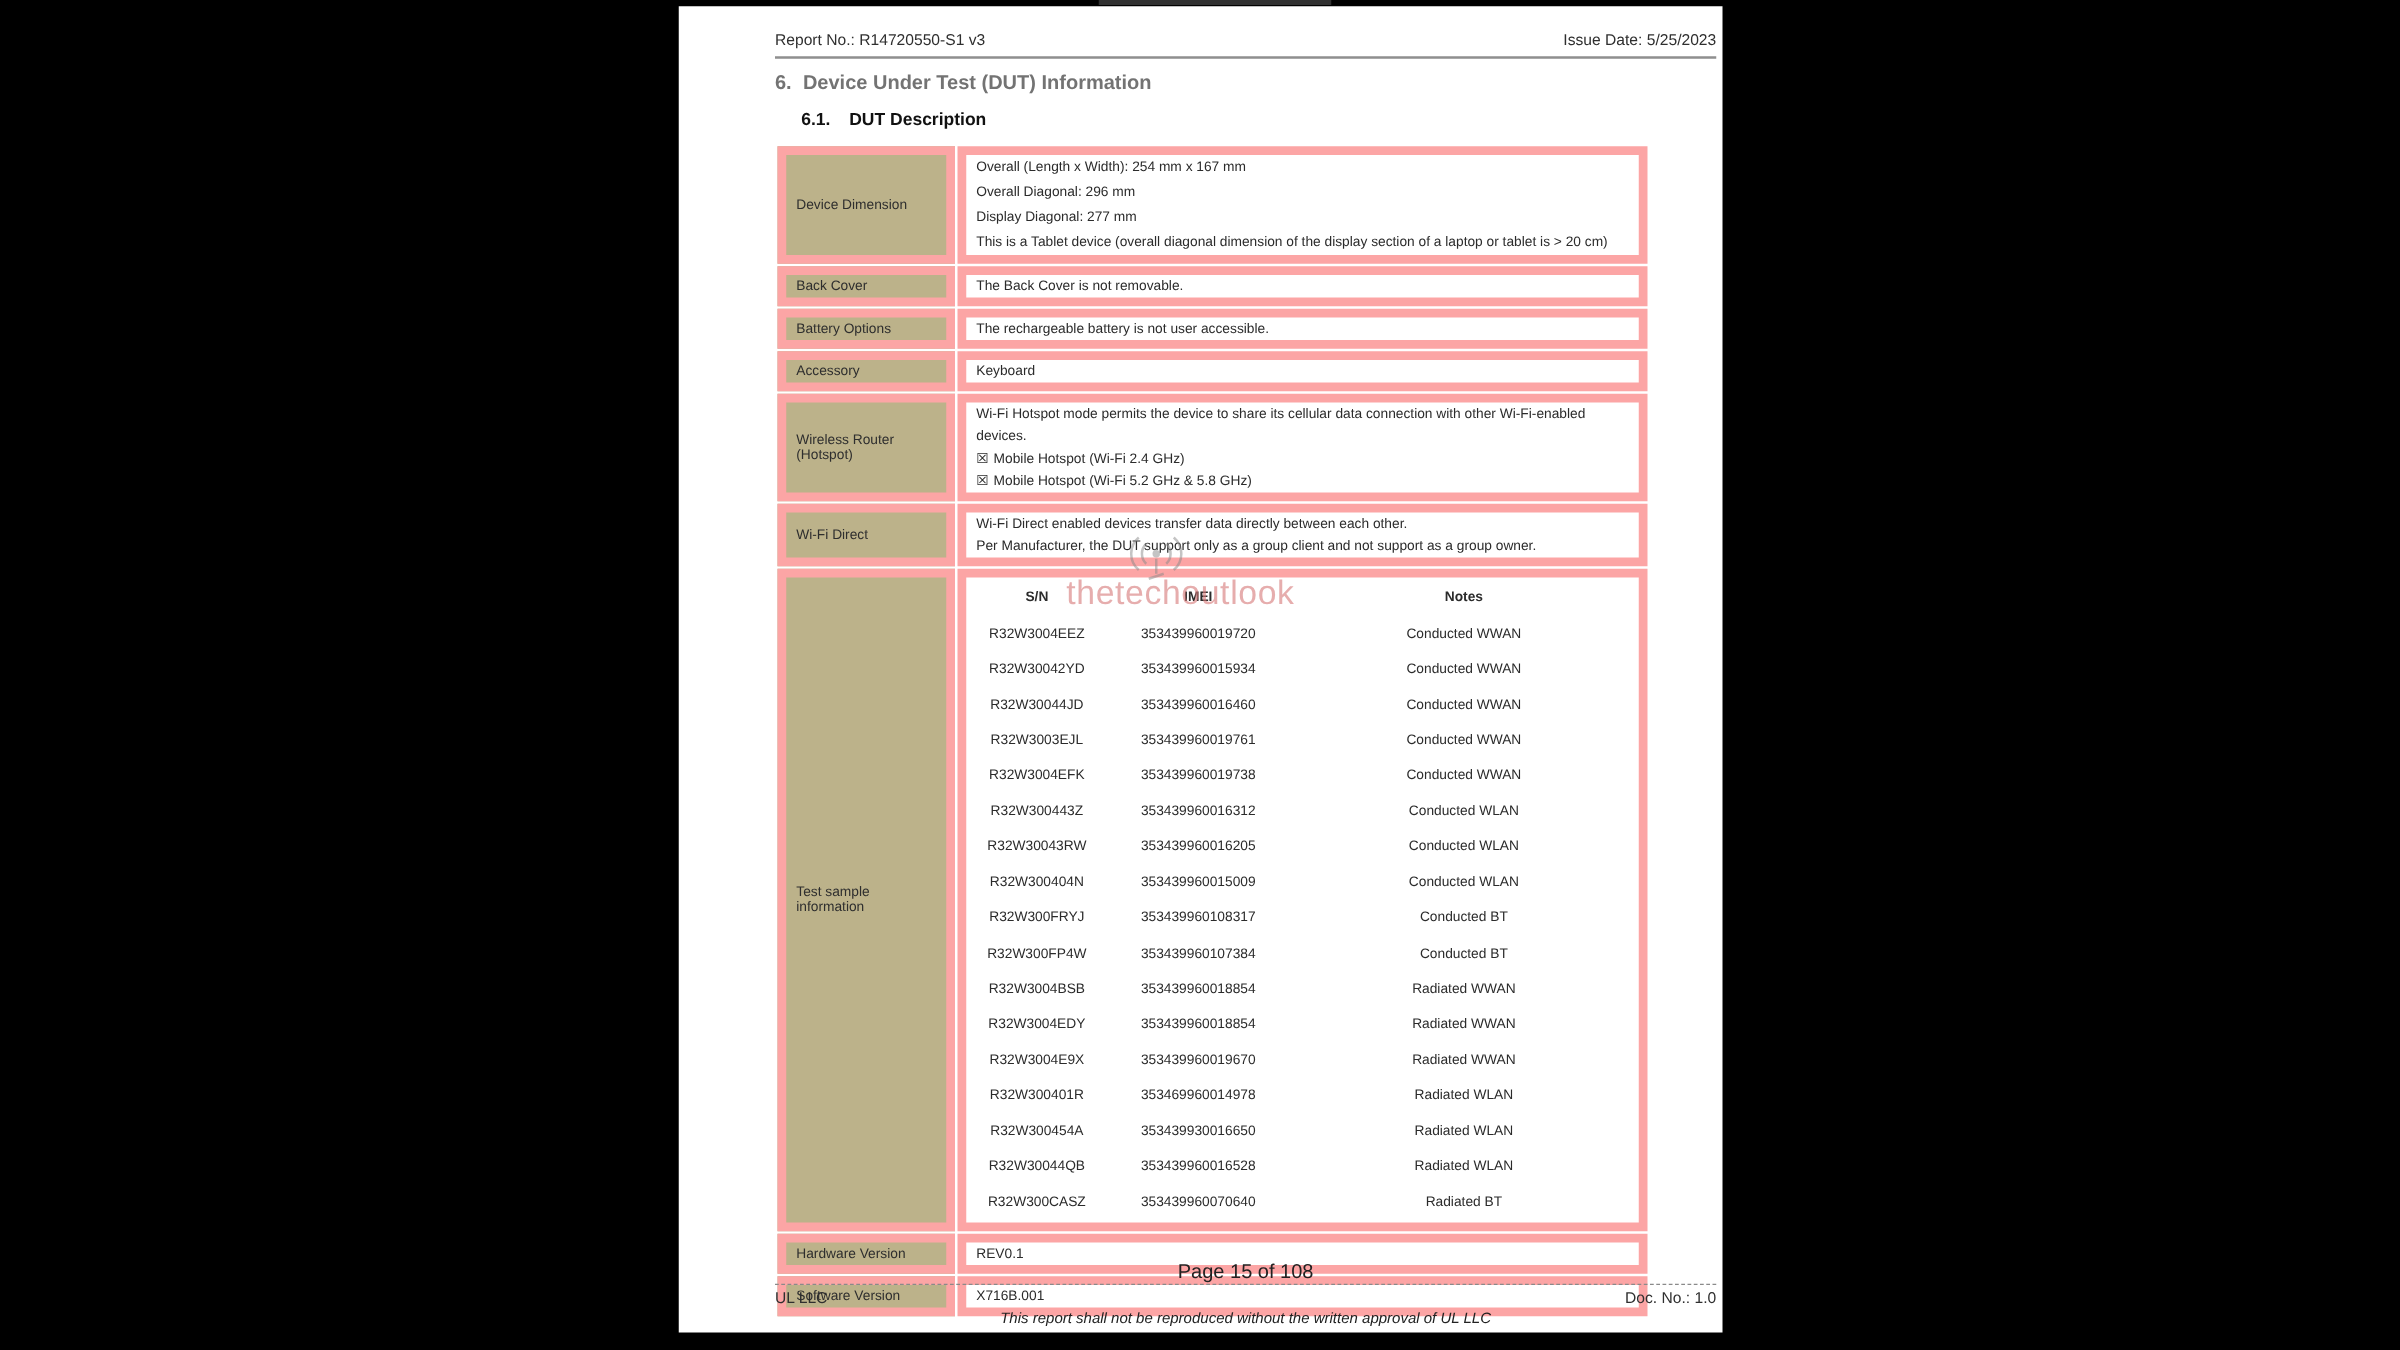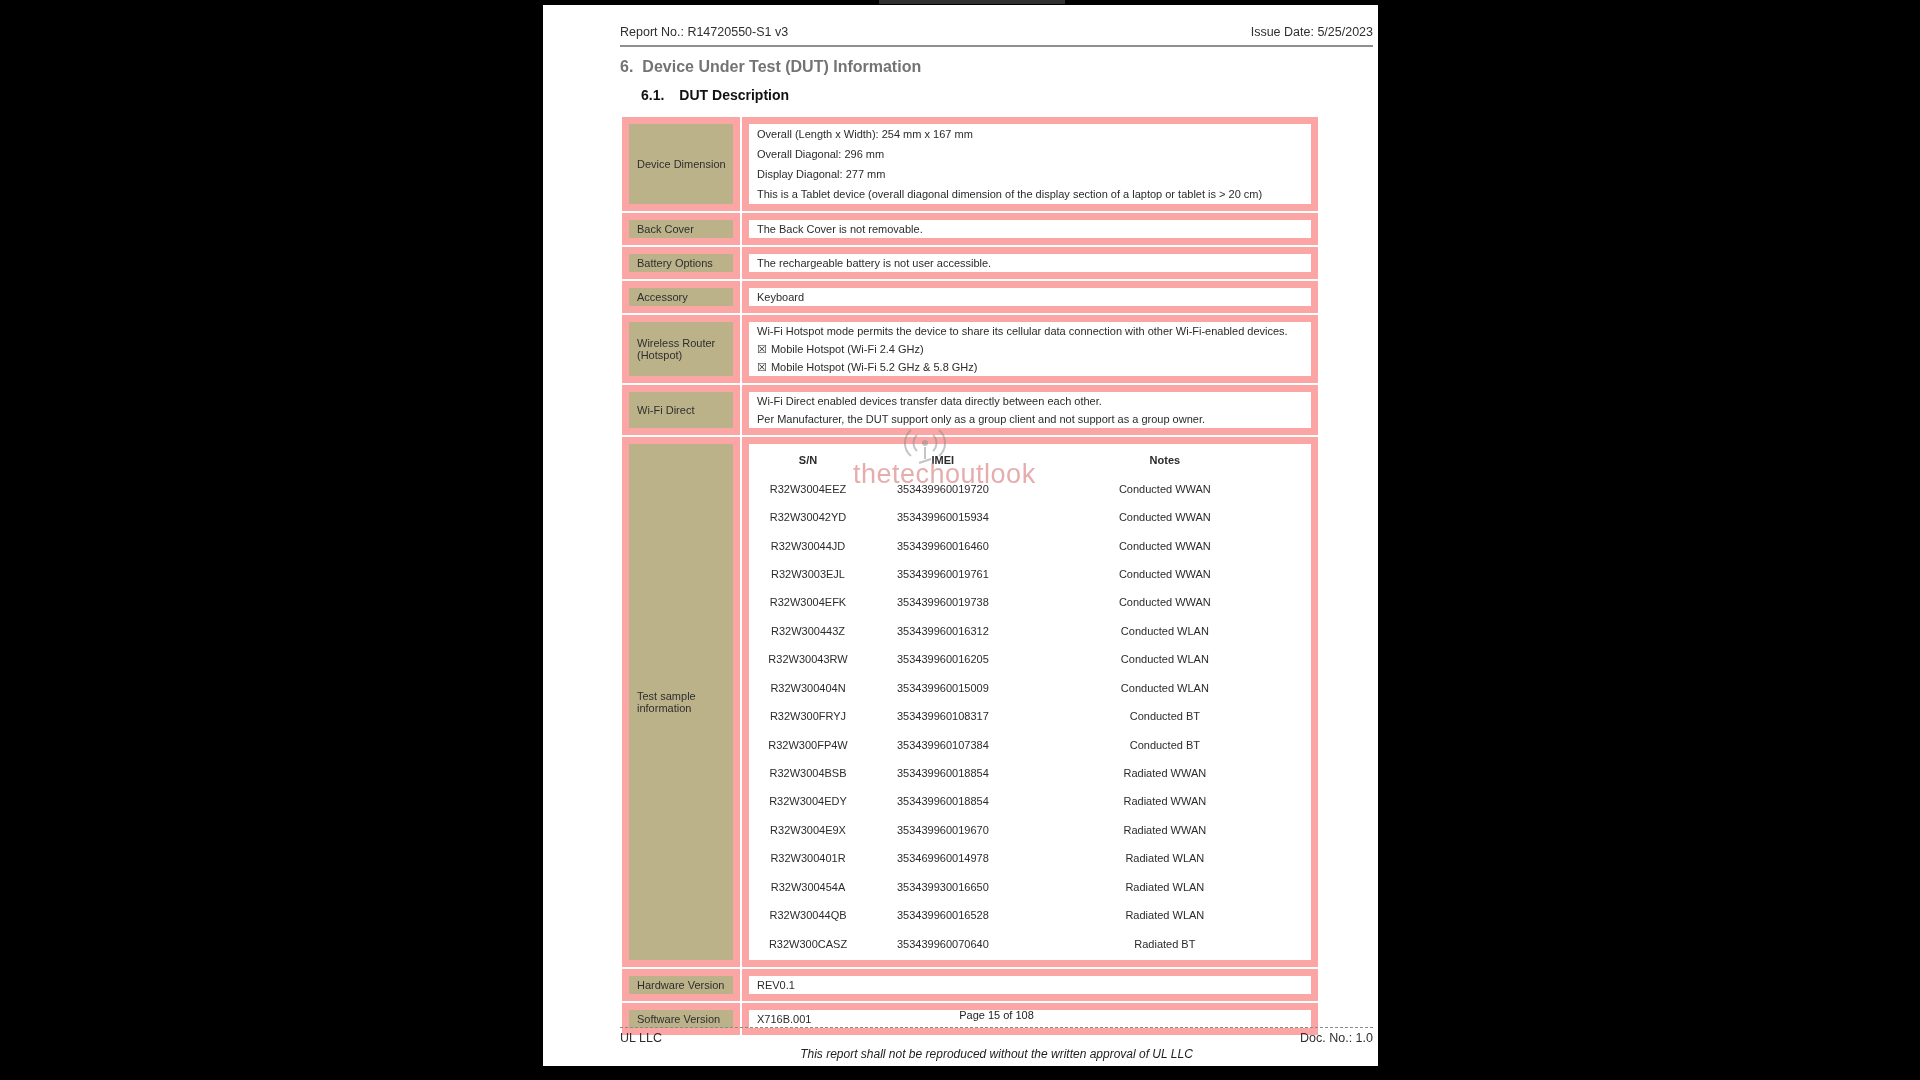--- a/index.html
+++ b/index.html
@@ -13,21 +13,21 @@
   .hdr-rule { position:absolute; left:77px; top:40px; width:753px; height:0; border-top:2px solid #8f8f8f; }
 
   .h1 { position:absolute; left:77px; top:53px; font-size:16px; font-weight:bold; color:#737373; }
   .h1 .num { margin-right:9px; }
   .h2 { position:absolute; left:77px; top:82px; font-size:14px; font-weight:bold; color:#111;margin-left:21px; }
   .h2 .num { margin-right:15px; }
 
   
   table.dut { position:absolute; left:77px; top:110px; width:700px; border-collapse:separate; border-spacing:2px; table-layout:fixed; font-size:11px; color:#2b2b2b; }
   table.dut td { border:7px solid #fca5a5; vertical-align:middle; padding:0 4px 0 8px; }
-  td.lbl { width:118px; background:var(--label-bg,#bcb28a); padding-left:7px; color:#2e2e2e; }
+  td.lbl { width:142px; background:var(--label-bg,#bcb28a); padding-left:7px; color:#2e2e2e; }
   td.val { line-height:18px; }
   tr.dim td.val { line-height:20px; }
   tr.dim td { height:81px; }
   tr.simple td { height:21px; }
   tr.wr td { height:56px; }
   tr.wr td.val { line-height:18px; }
   tr.wd td { height:38px; }
   tr.samples td { height:516px; }
   tr.samples td.cell-samples { vertical-align:top; padding:2px 0 2px 0; }
   .samples-flex { display:flex; flex-direction:column; height:512px; }
@@ -36,21 +36,21 @@
   .sn { width:21%; } .imei { width:27%; } .notes { width:52%; }
   .samples-head { font-weight:bold; }
   .cb { display:inline-block; margin-right:4px; font-size:11px; }
 
   
   .watermark { position:absolute; left:300px; top:424px; width:260px; pointer-events:none; }
   .wm-icon { position:absolute; left:52px; top:0; opacity:.5; }
   .wm-text { position:absolute; left:10px; top:30px; font-size:27px; letter-spacing:.5px; color:rgba(214,122,122,.62); white-space:nowrap; }
 
   
-  .pagenum { position:absolute; left:77px; top:1004px; width:753px; text-align:center; font-size:11px; color:#222; }
+  .pagenum { position:absolute; left:77px; top:1004px; width:753px; text-align:center; font-size:16px; color:#222; }
   .foot-rule { position:absolute; left:77px; top:1022px; width:753px; height:0; border-top:1px dashed #8a8a8a; }
   .foot-row { position:absolute; left:77px; top:1026px; width:753px; display:flex; justify-content:space-between; font-size:12.5px; color:#2f2f2f; }
   .disclaimer { position:absolute; left:77px; top:1042px; width:753px; text-align:center; font-size:12px; font-style:italic; color:#222; }
 </style>
 </head>
 <body>
 
 <div class="frame">
   <div class="top-notch"></div>
 

